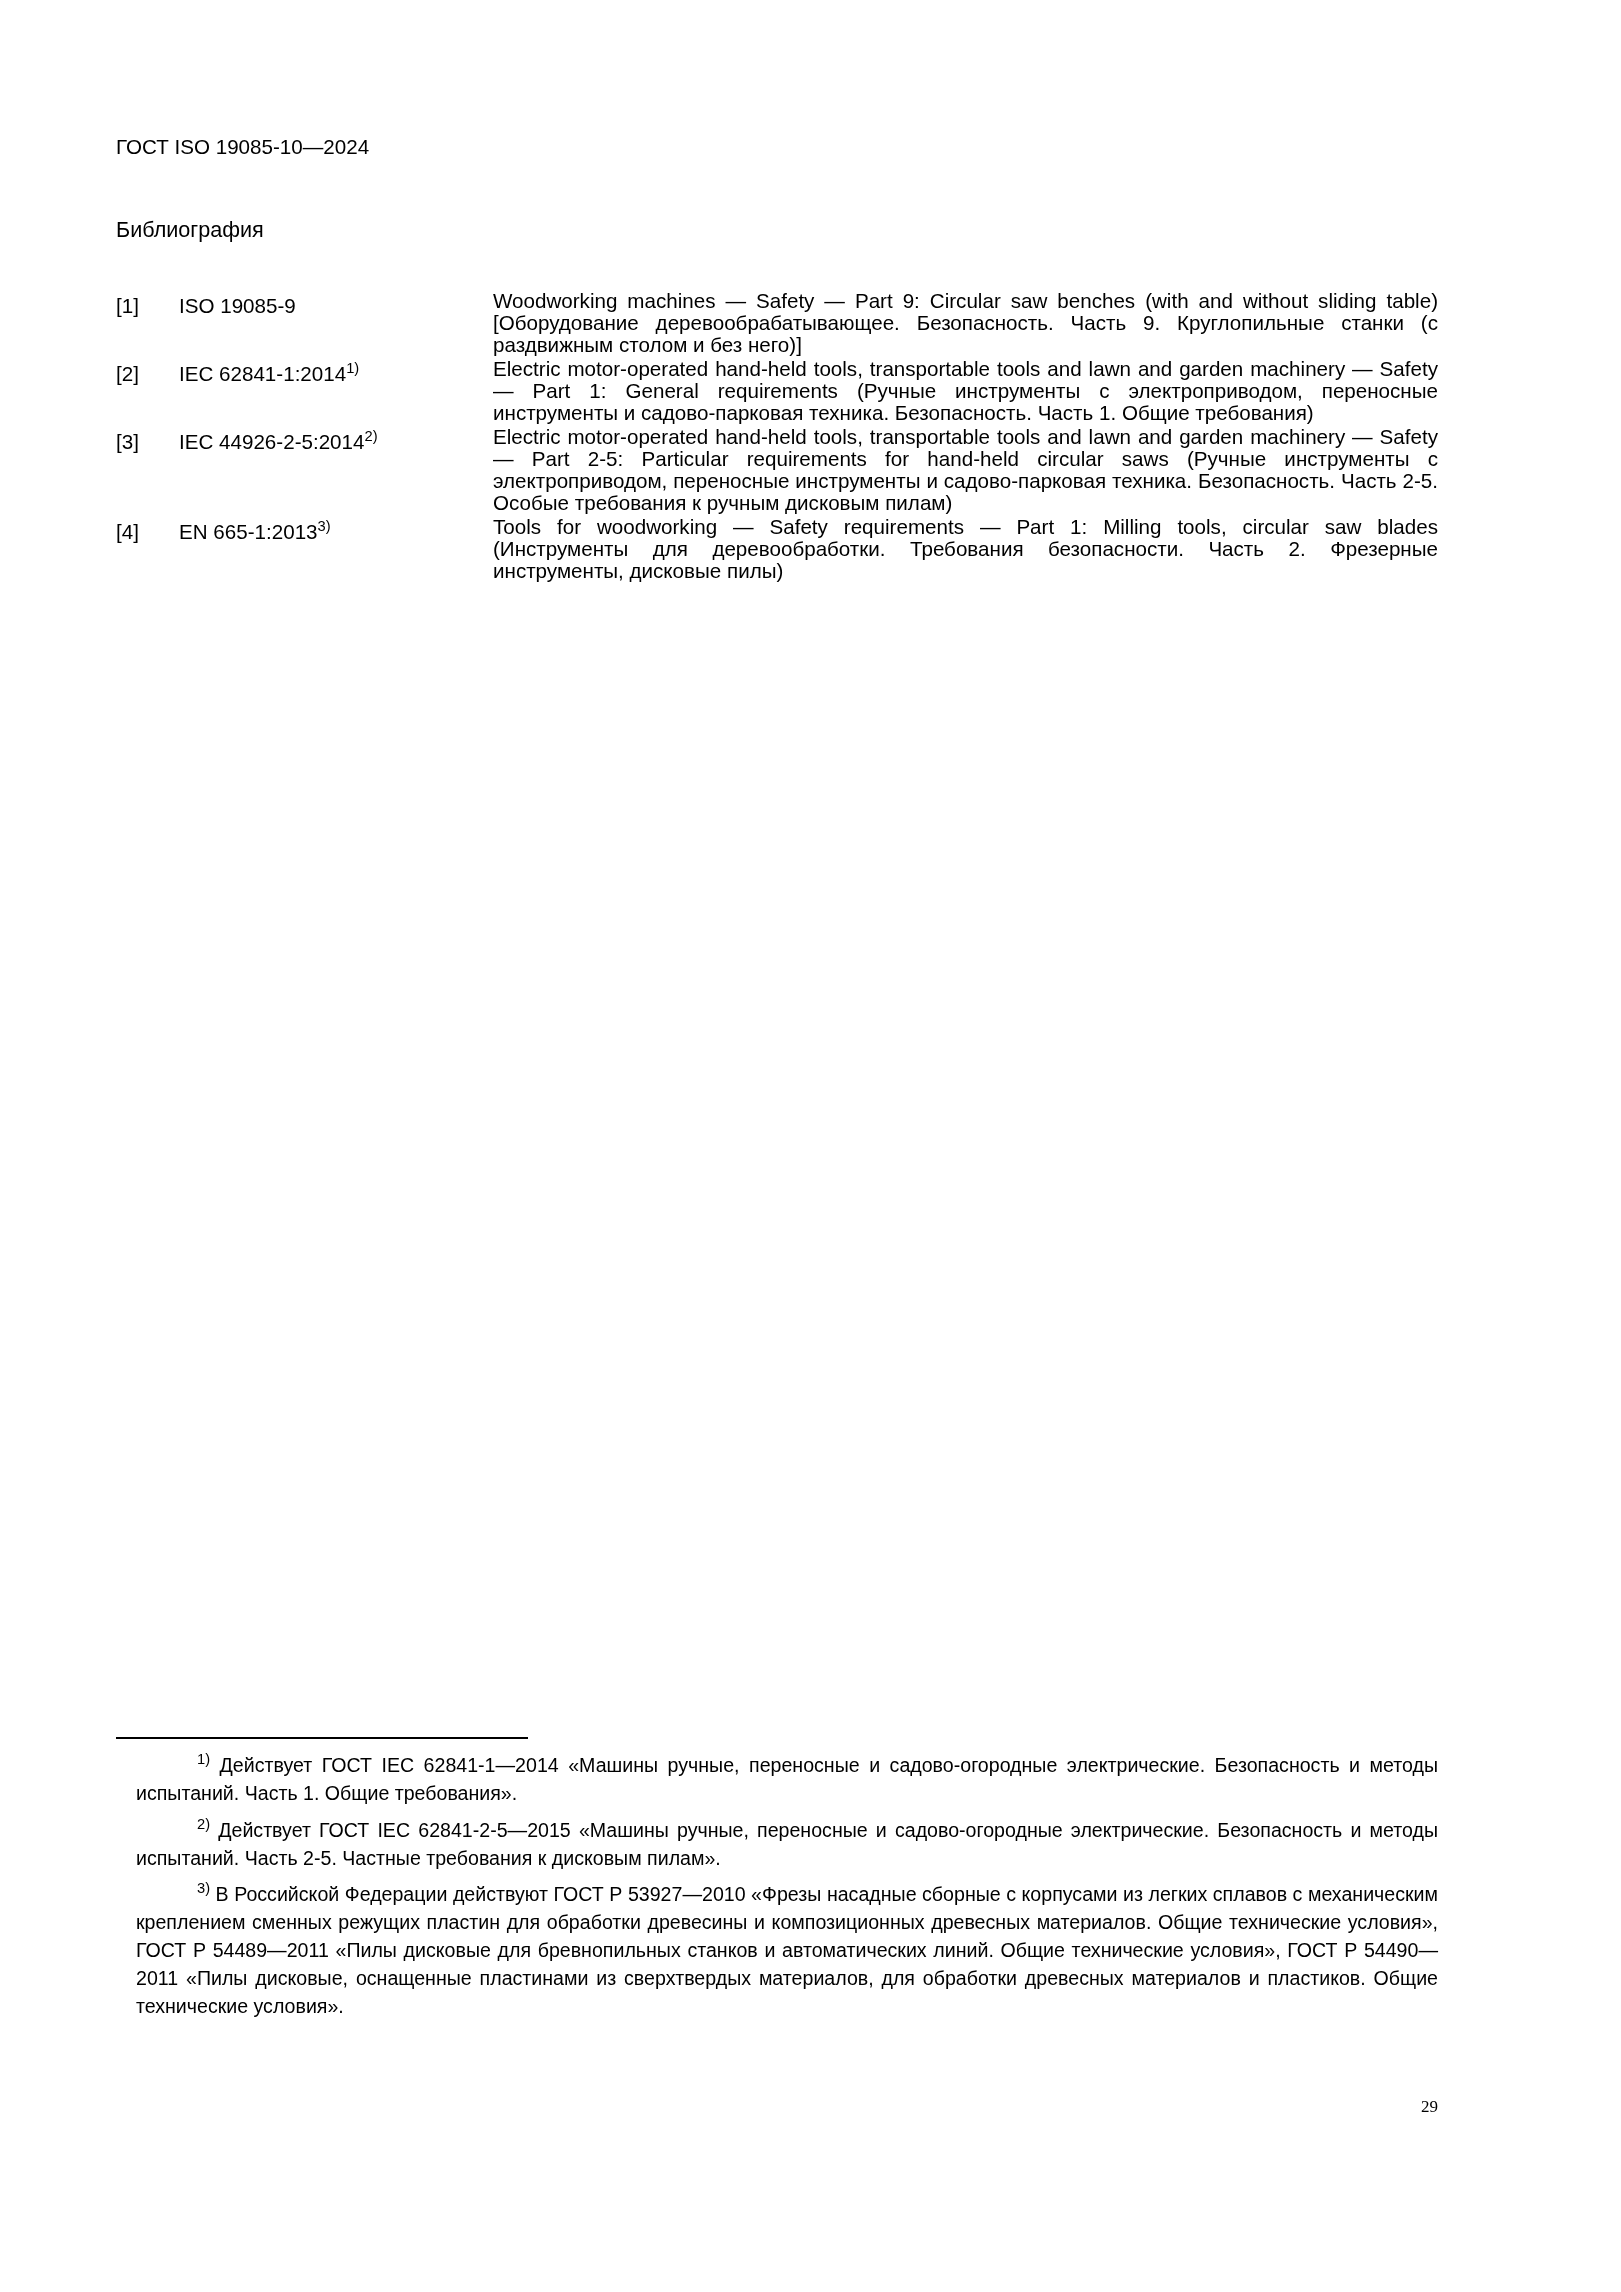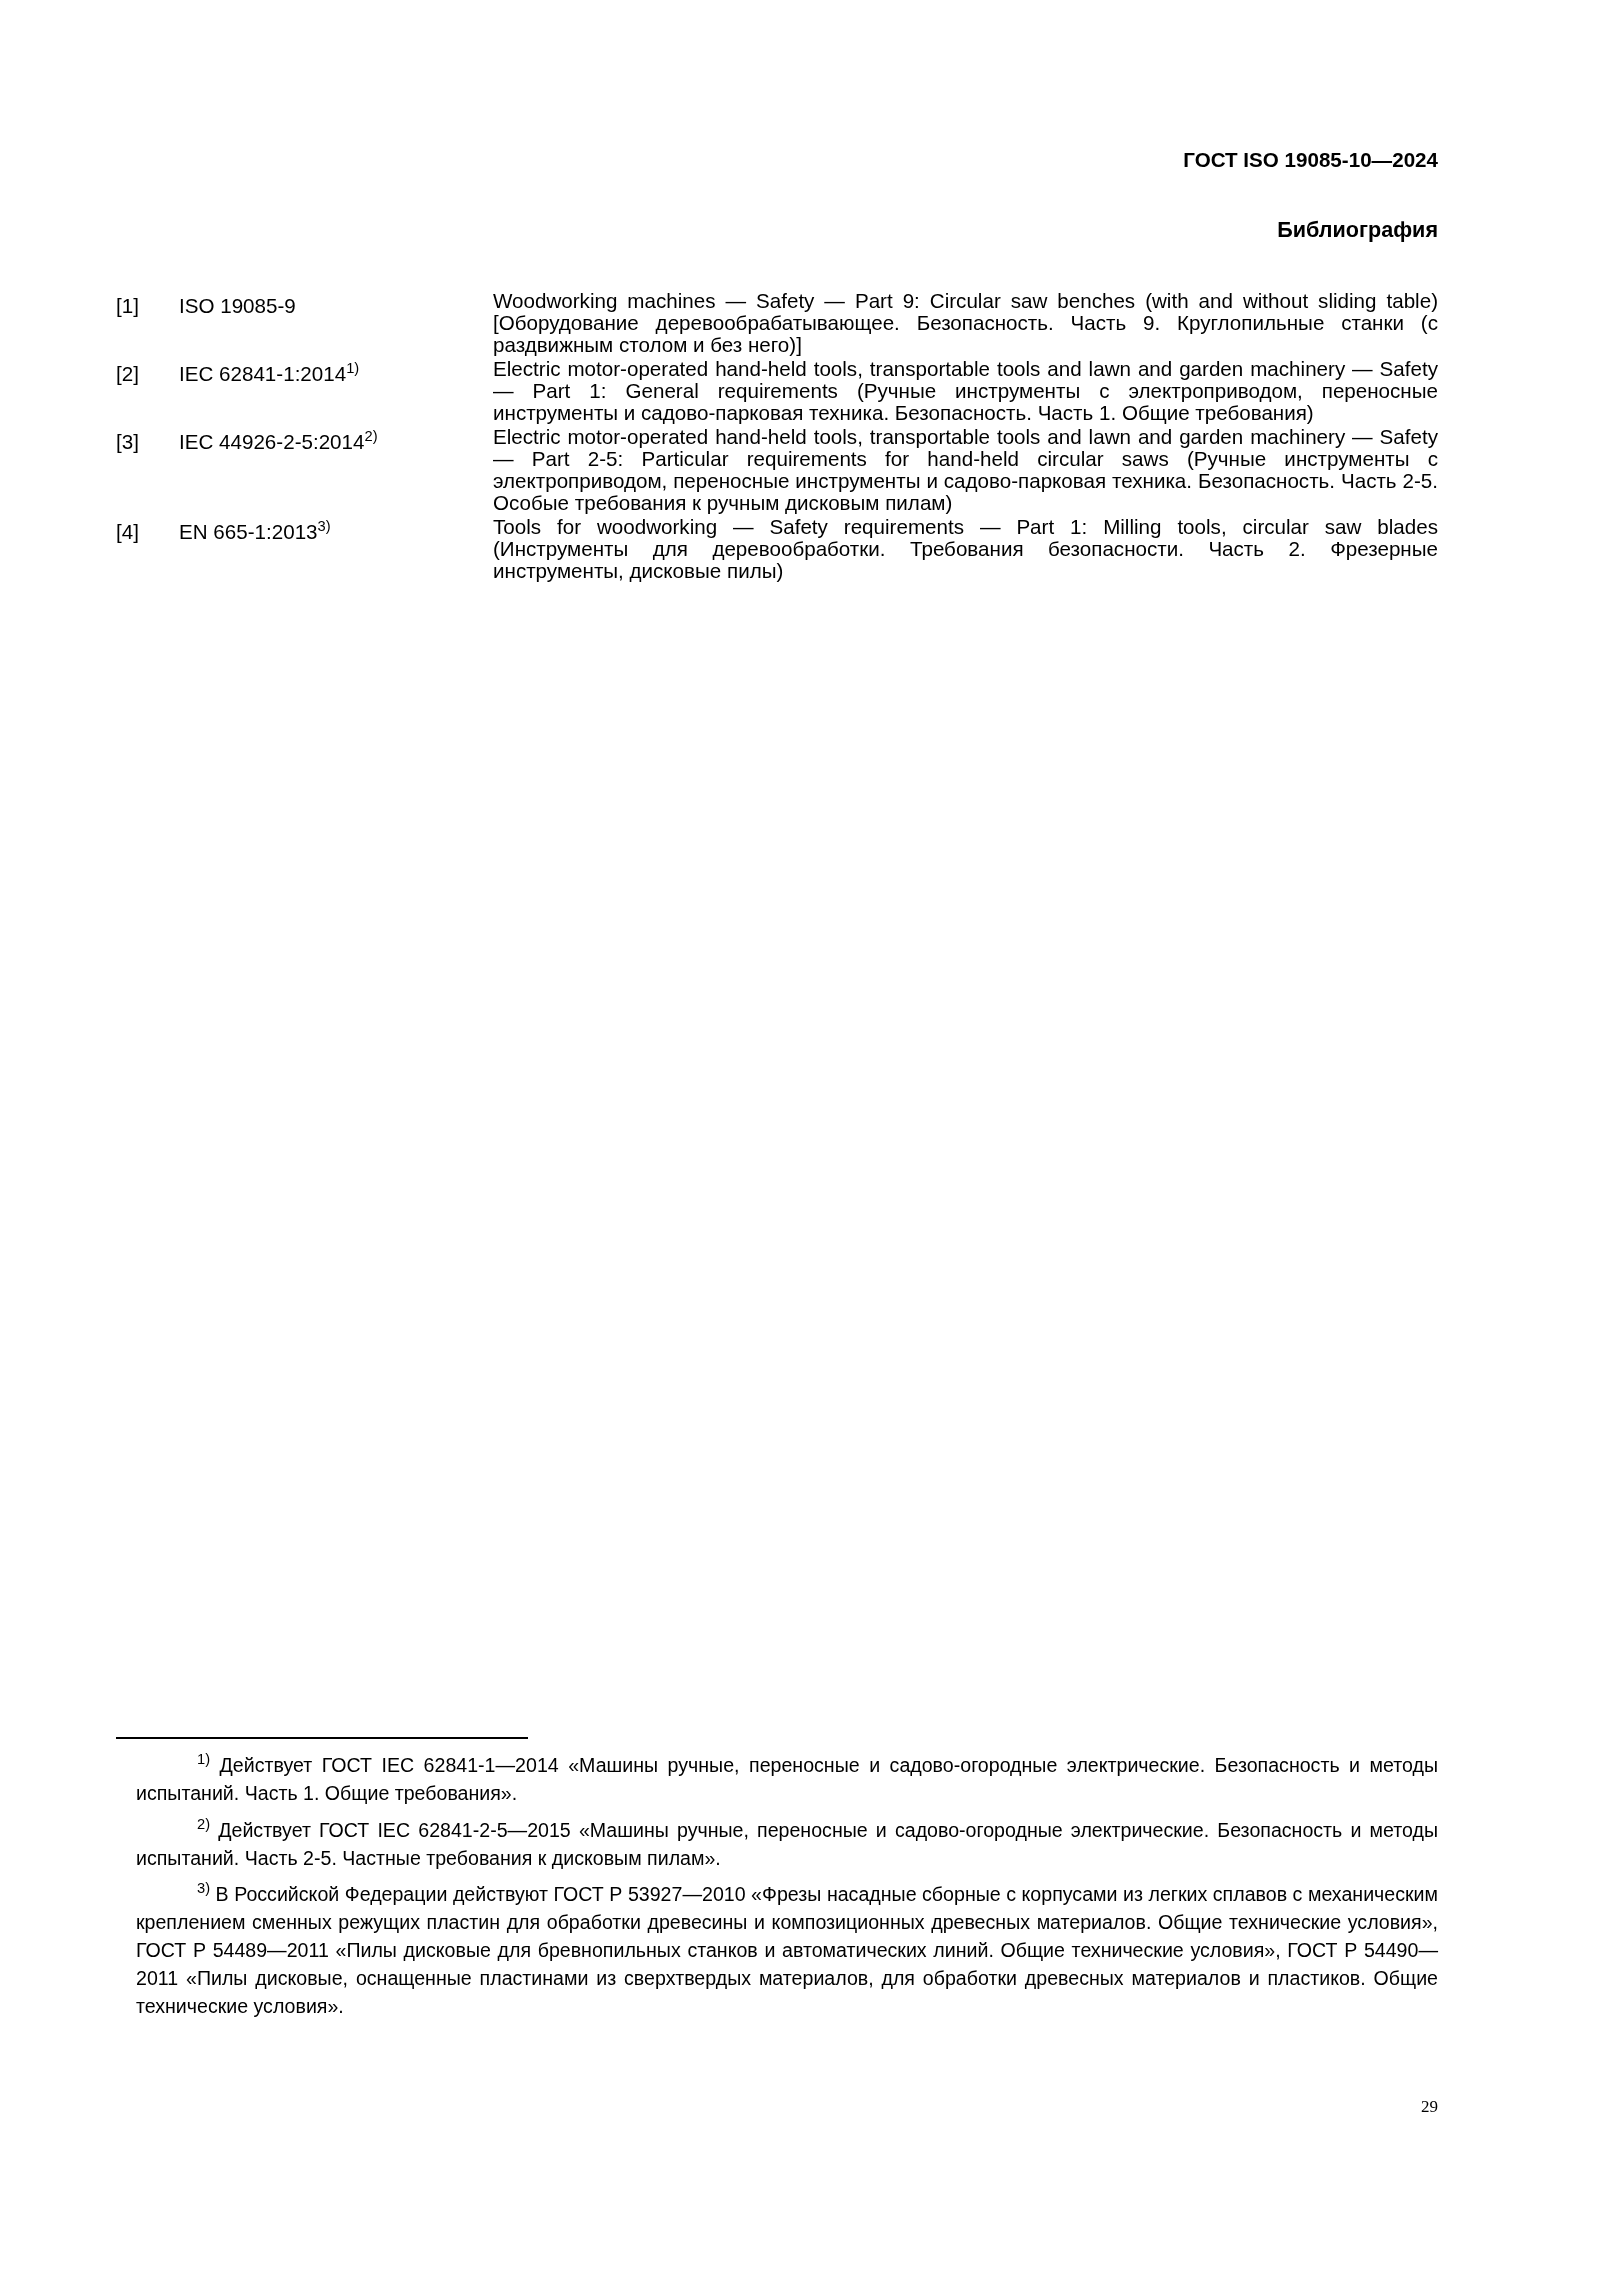--- a/index.html
+++ b/index.html
@@ -15,30 +15,30 @@
     position: absolute;
     inset: 0;
     background: #ffffff;
   }
   .content {
     position: absolute;
     left: 116px;
     width: 1322px;
   }
   .doc-header {
-    top: 147px;
-    text-align: right;
-    font-weight: bold;
+    top: 134px;
+    text-align: left;
+    font-weight: normal;
     font-size: 20.6px;
     line-height: 25.5px;
   }
   .doc-title {
     top: 216px;
-    text-align: right;
-    font-weight: bold;
+    text-align: left;
+    font-weight: normal;
     font-size: 21.6px;
     line-height: 27.4px;
   }
   .bib-list {
     top: 290px;
   }
   .bib-entry {
     display: flex;
     align-items: flex-start;
     margin-bottom: 2px;

